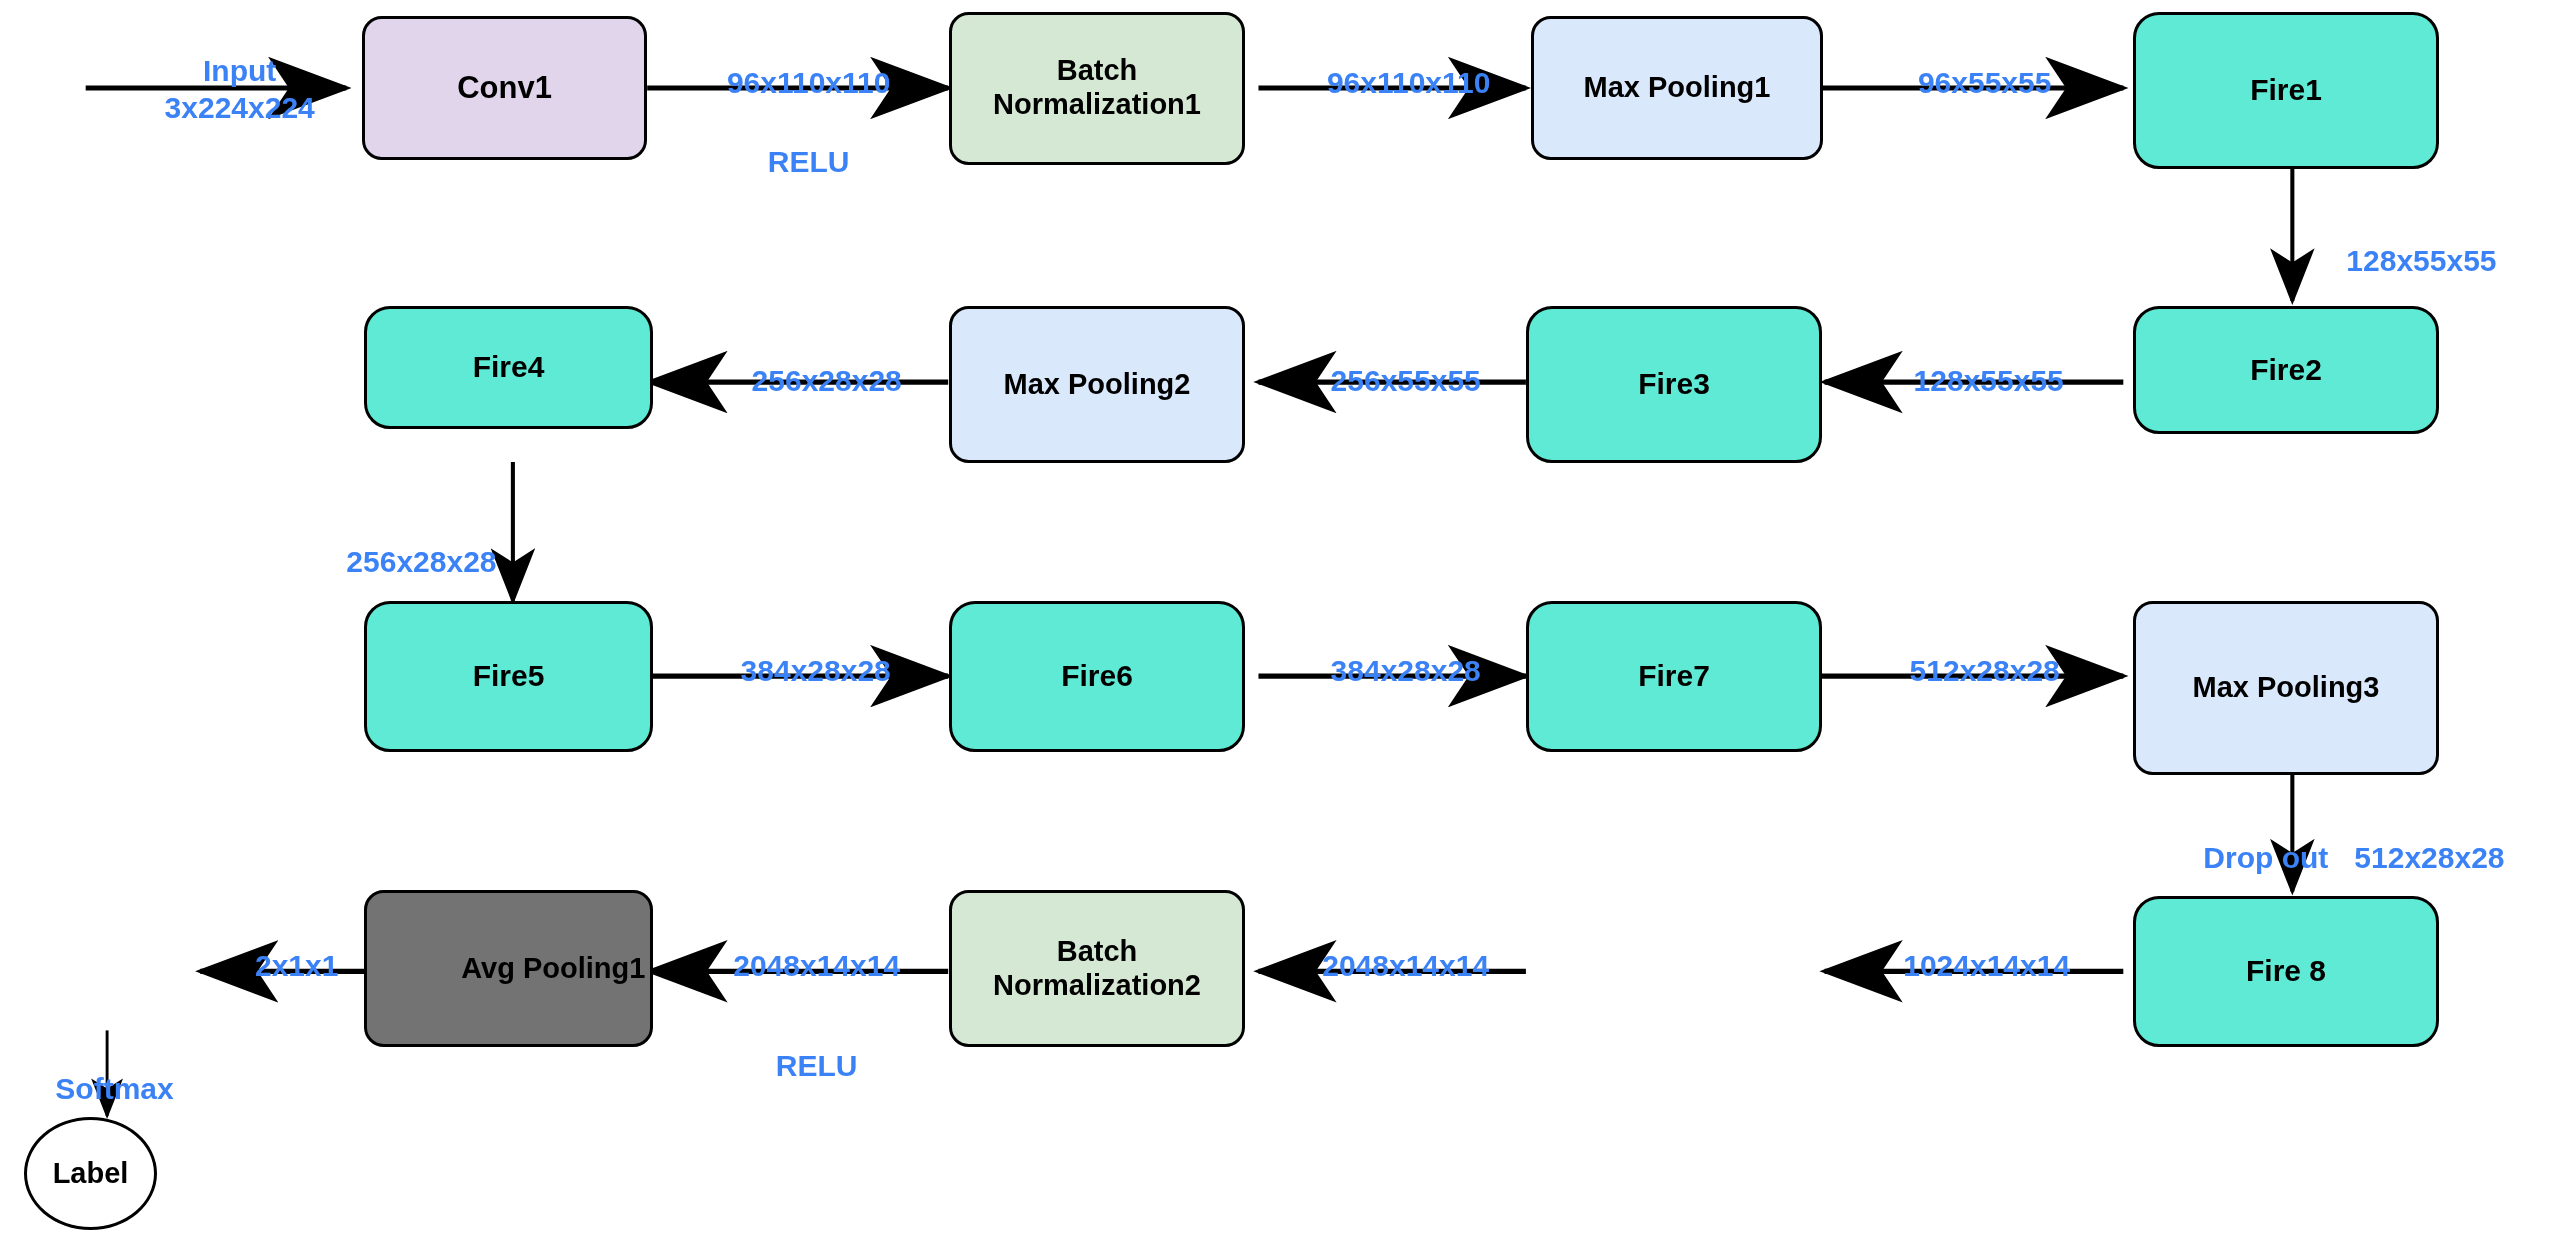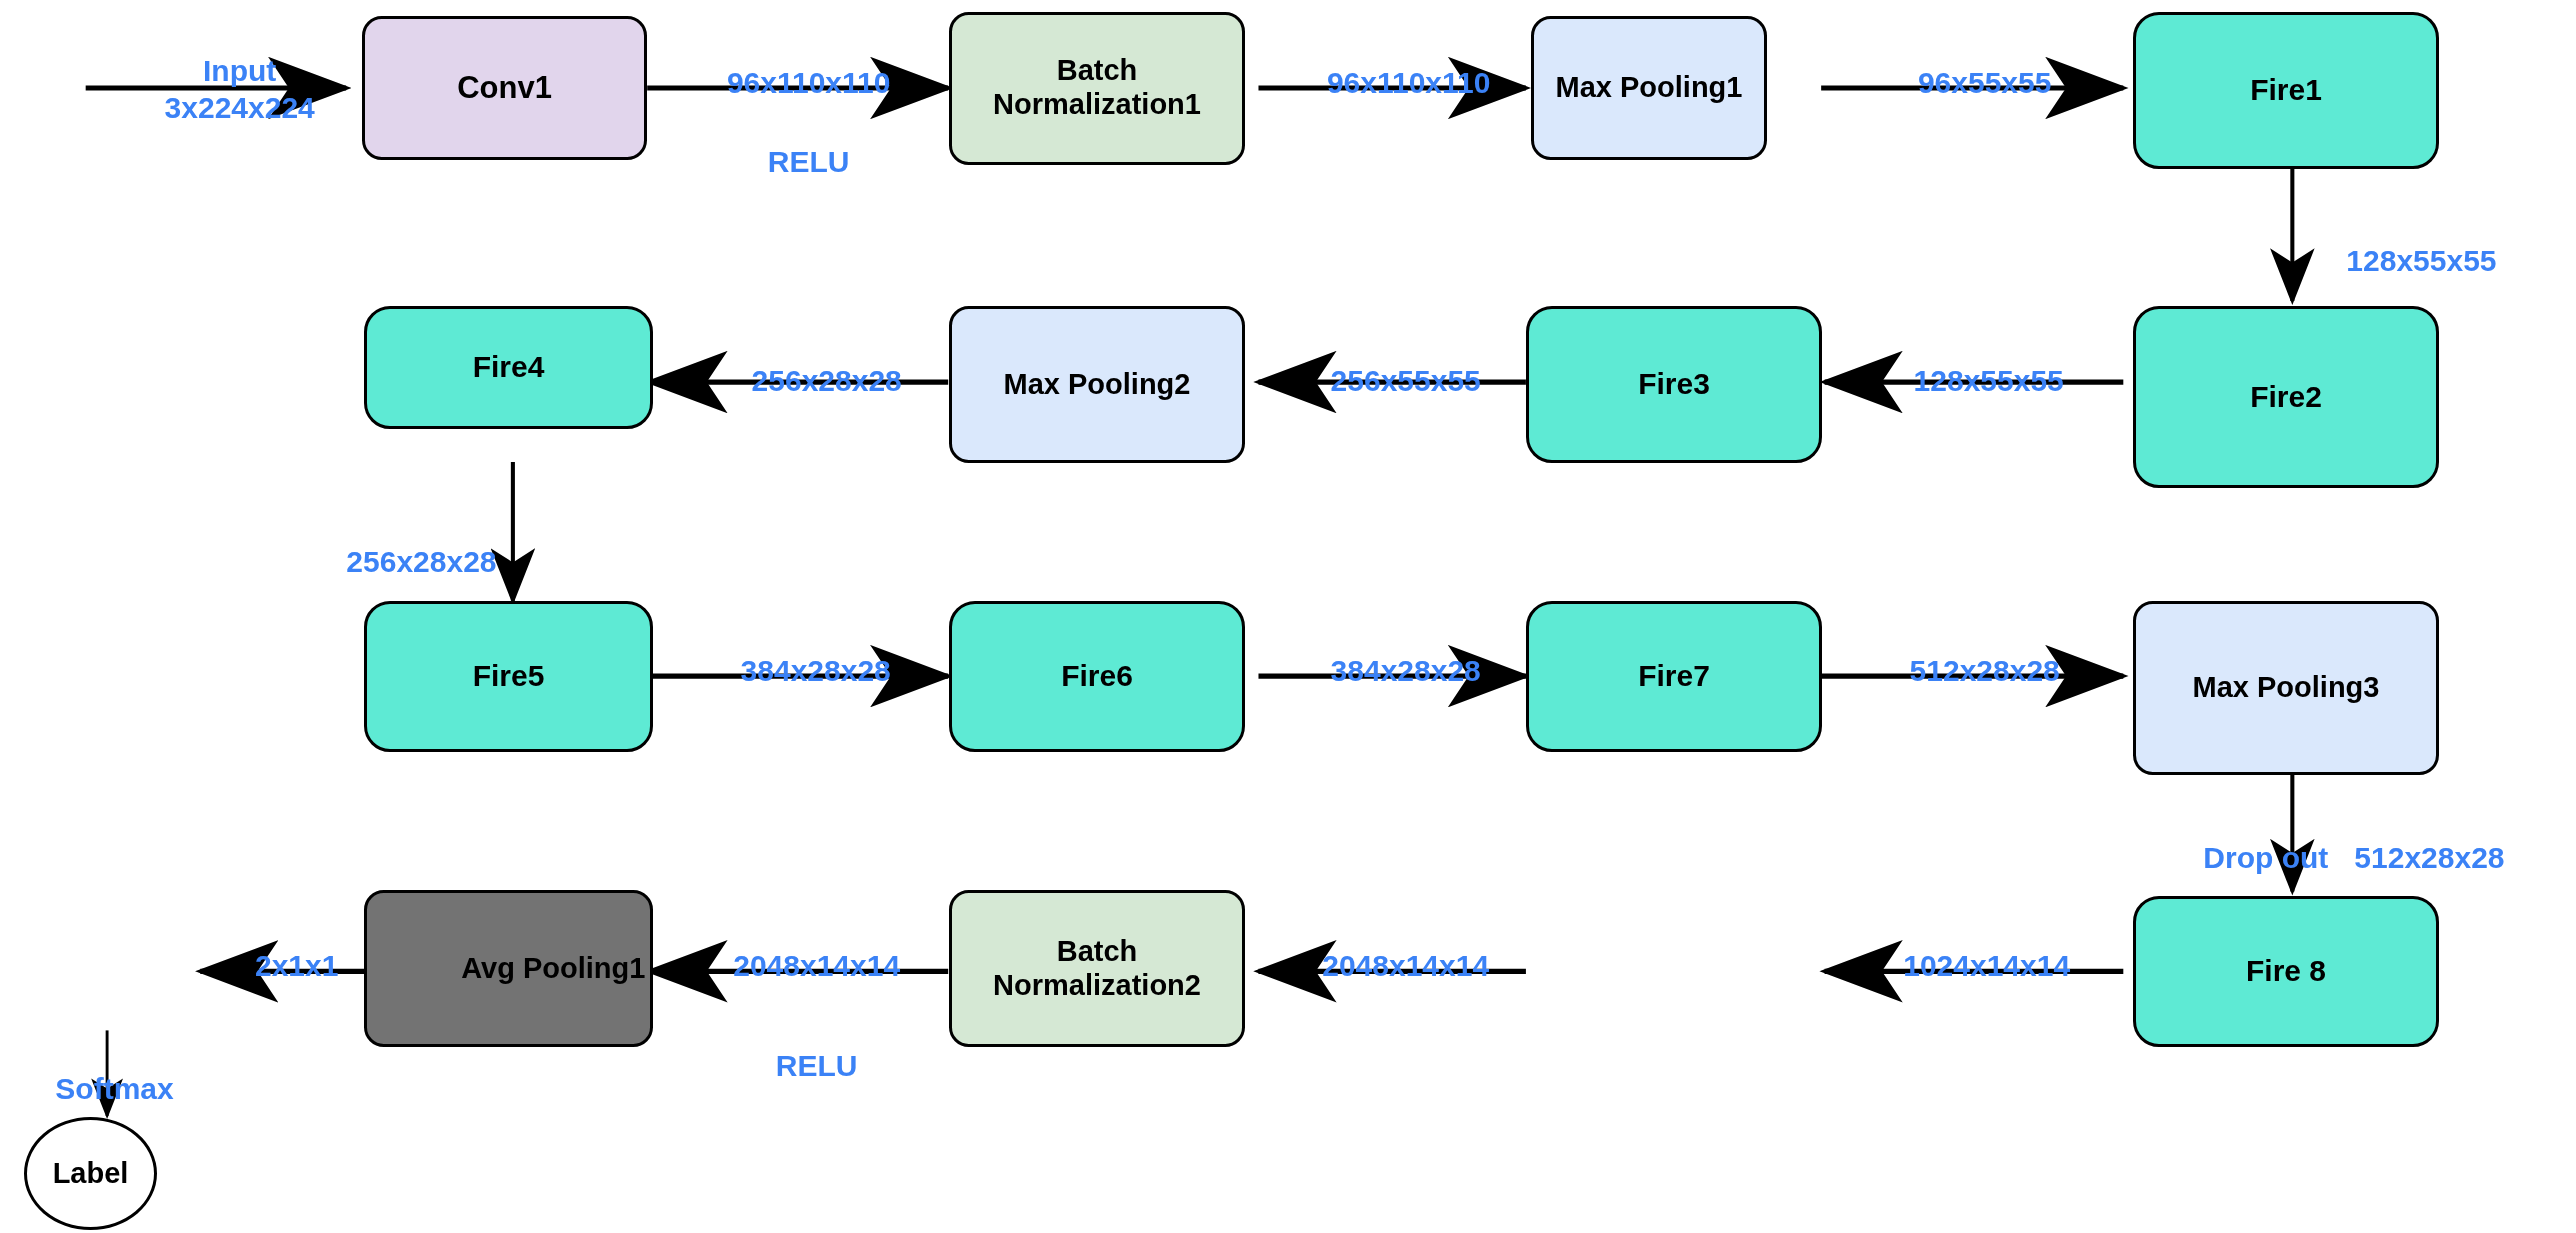--- a/index.html
+++ b/index.html
@@ -88,21 +88,21 @@
 
   <div class="node n-purple" style="left:362px;top:16px;width:285px;height:144px;font-size:31px;">
     <span>Conv1</span>
   </div>
 
   <div class="node n-green" style="left:949px;top:11.6px;width:296px;height:153px;font-size:29px;">
     <span>Batch
 Normalization1</span>
   </div>
 
-  <div class="node n-blue" style="left:1531px;top:16px;width:236px;height:144px;font-size:29px;">
+  <div class="node n-blue" style="left:1531px;top:16px;width:292px;height:144px;font-size:29px;">
     <span>Max Pooling1</span>
   </div>
 
   <div class="node n-orange" style="left:2133px;top:11.6px;width:306px;height:157px;font-size:30px;">
     <span>Fire1</span>
   </div>
 
   <div class="lbl center" style="left:223px;top:17.4px;font-size:30px;">
     <span>Input</span>
   </div>
@@ -122,21 +122,21 @@
   </div>
 
   <div class="lbl center" style="left:1968px;top:30px;font-size:30px;">
     <span>96x55x55</span>
   </div>
 
   <div class="lbl" style="left:2313px;top:208px;font-size:30px;">
     <span>128x55x55</span>
   </div>
 
-  <div class="node n-orange" style="left:2133px;top:306px;width:306px;height:182px;font-size:30px;">
+  <div class="node n-orange" style="left:2133px;top:306px;width:306px;height:128px;font-size:30px;">
     <span>Fire2</span>
   </div>
 
   <div class="node n-orange" style="left:1526px;top:306px;width:296px;height:157px;font-size:30px;">
     <span>Fire3</span>
   </div>
 
   <div class="node n-blue" style="left:949px;top:306px;width:296px;height:157px;font-size:29px;">
     <span>Max Pooling2</span>
   </div>

